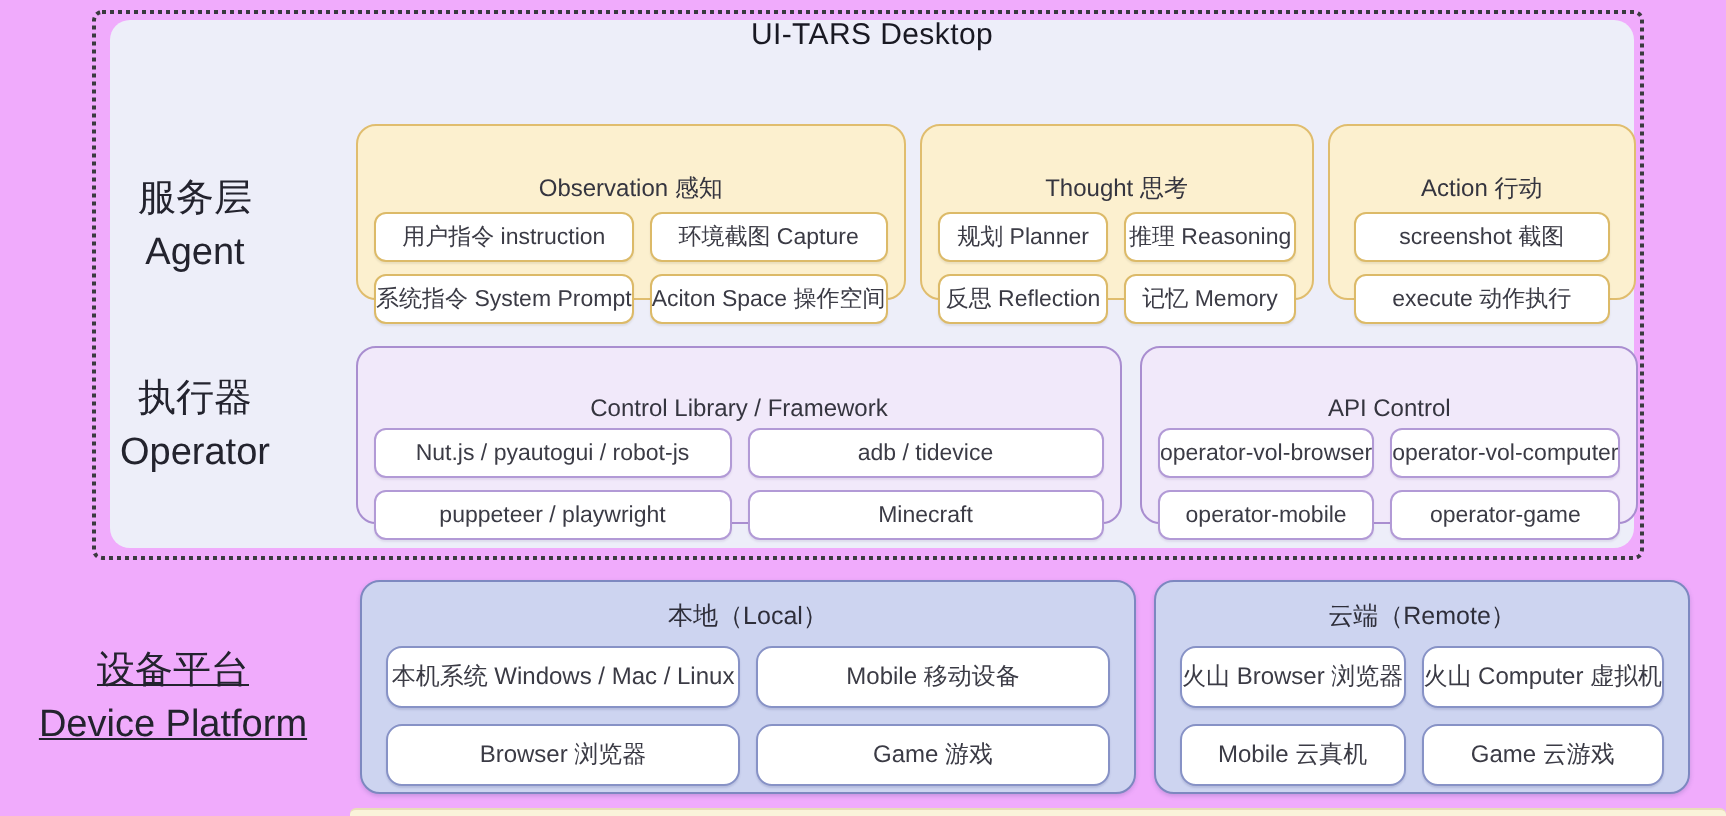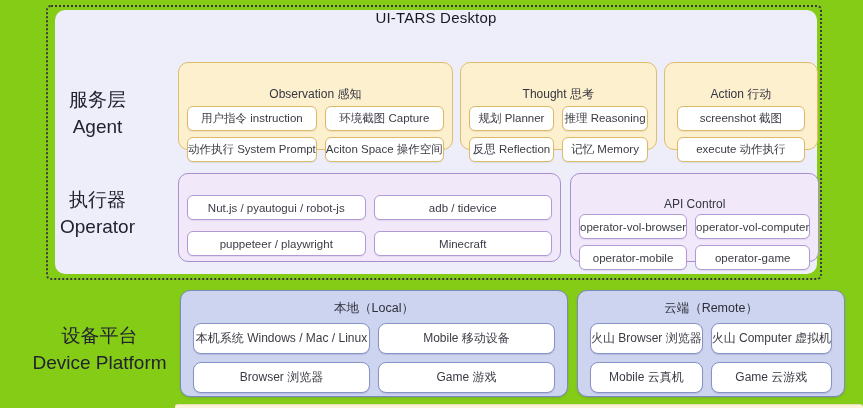--- a/index.html
+++ b/index.html
@@ -5,21 +5,21 @@
   * { margin: 0; padding: 0; box-sizing: border-box; }
   html, body { background: #ffffff; }
   body {
     font-family: "Liberation Sans", "DejaVu Sans", sans-serif;
     -webkit-font-smoothing: antialiased;
   }
   .canvas {
     position: relative;
     width: 863px;
     height: 408px;
-    background: #84cc16;
+    background: #f0abfc;
     overflow: hidden;
   }
 
   
   .dashed-frame {
     position: absolute;
     left: 46px; top: 5px;
     width: 776px; height: 275px;
     border: 2px dotted #3a3a3e;
     border-radius: 5px;
@@ -46,21 +46,21 @@
   .layer-label {
     position: absolute;
     text-align: center;
     color: #23232e;
     font-size: 19px;
     line-height: 27px;
     font-weight: 400;
   }
   .layer-label.agent    { left: 35px;  top: 86px;  width: 125px; }
   .layer-label.operator { left: 35px;  top: 186px; width: 125px; }
-  .layer-label.device   { left: 22px;  top: 322px; width: 155px; }
+  .layer-label.device   { left: 9px;  top: 322px; width: 155px; text-decoration: underline; }
 
   
   .row { position: absolute; display: flex; }
   .row-agent    { left: 178px; top: 62px;  width: 640px; height: 88px;  gap: 7px; }
   .row-operator { left: 178px; top: 173px; width: 640px; height: 89px;  gap: 9px; }
   .row-device   { left: 180px; top: 290px; width: 637px; height: 107px; gap: 9px; }
 
   
   .group {
     border-radius: 10px;
@@ -159,21 +159,21 @@
     <div>设备平台</div>
     <div>Device Platform</div>
   </div>
 
   <div class="row row-agent">
     <div class="group yellow g-observation">
       <div class="group-header">Observation 感知</div>
       <div class="pill-grid">
         <div class="pill">用户指令 instruction</div>
         <div class="pill">环境截图 Capture</div>
-        <div class="pill">动作执行 System Prompt</div>
+        <div class="pill">系统指令 System Prompt</div>
         <div class="pill">Aciton Space 操作空间</div>
       </div>
     </div>
     <div class="group yellow g-thought">
       <div class="group-header">Thought 思考</div>
       <div class="pill-grid">
         <div class="pill">规划 Planner</div>
         <div class="pill">推理 Reasoning</div>
         <div class="pill">反思 Reflection</div>
         <div class="pill">记忆 Memory</div>
@@ -183,20 +183,21 @@
       <div class="group-header">Action 行动</div>
       <div class="pill-grid one-col">
         <div class="pill">screenshot 截图</div>
         <div class="pill">execute 动作执行</div>
       </div>
     </div>
   </div>
 
   <div class="row row-operator">
     <div class="group purple g-control">
+      <div class="group-header">Control Library / Framework</div>
       <div class="pill-grid">
         <div class="pill">Nut.js / pyautogui / robot-js</div>
         <div class="pill">adb / tidevice</div>
         <div class="pill">puppeteer / playwright</div>
         <div class="pill">Minecraft</div>
       </div>
     </div>
     <div class="group purple g-api">
       <div class="group-header">API Control</div>
       <div class="pill-grid">

